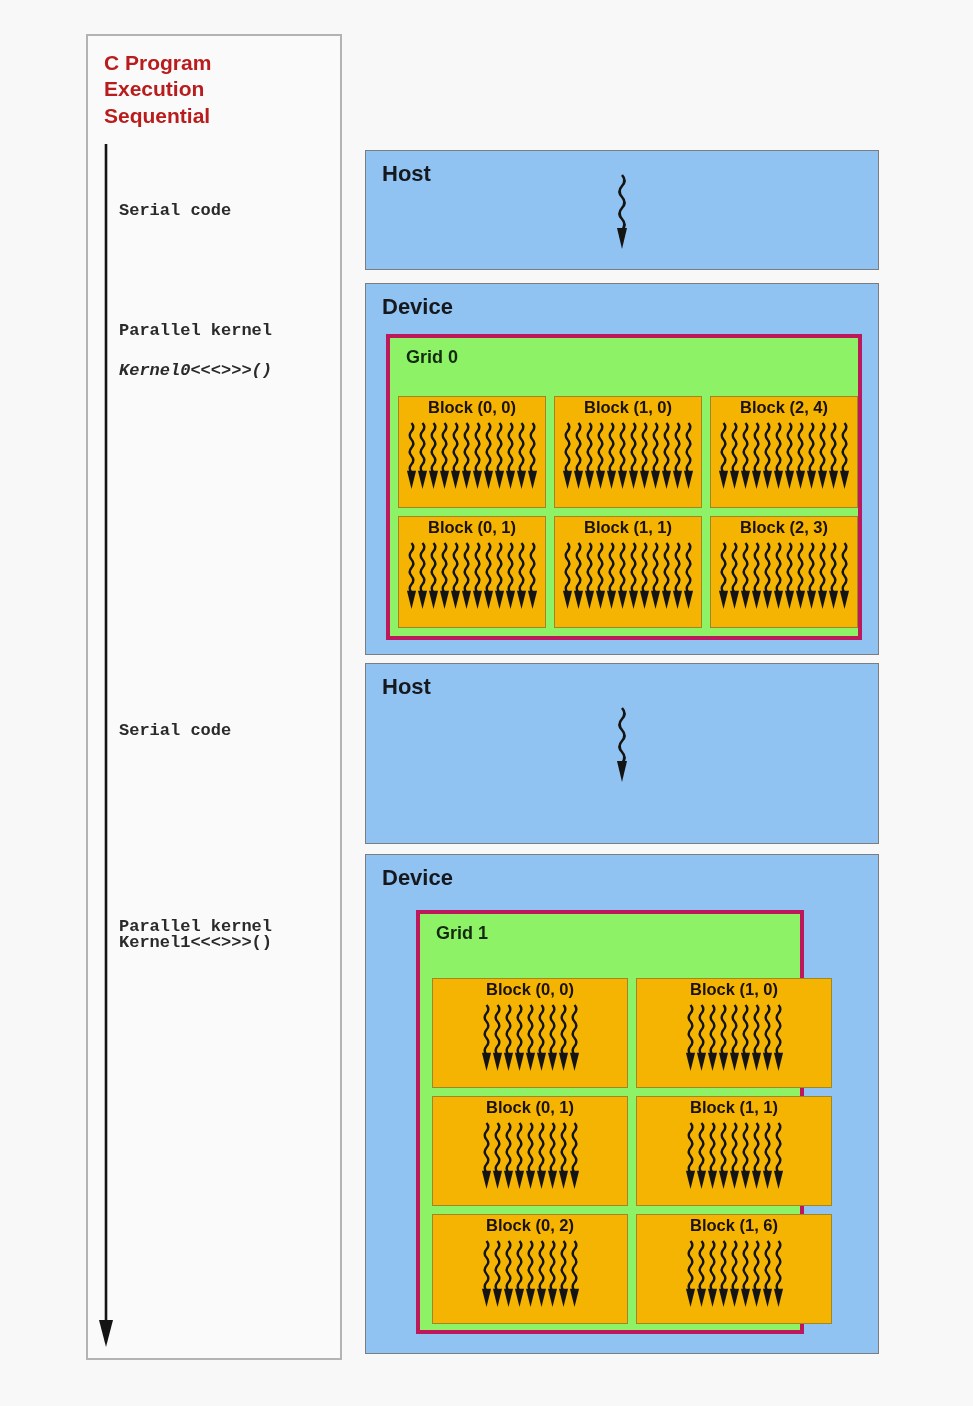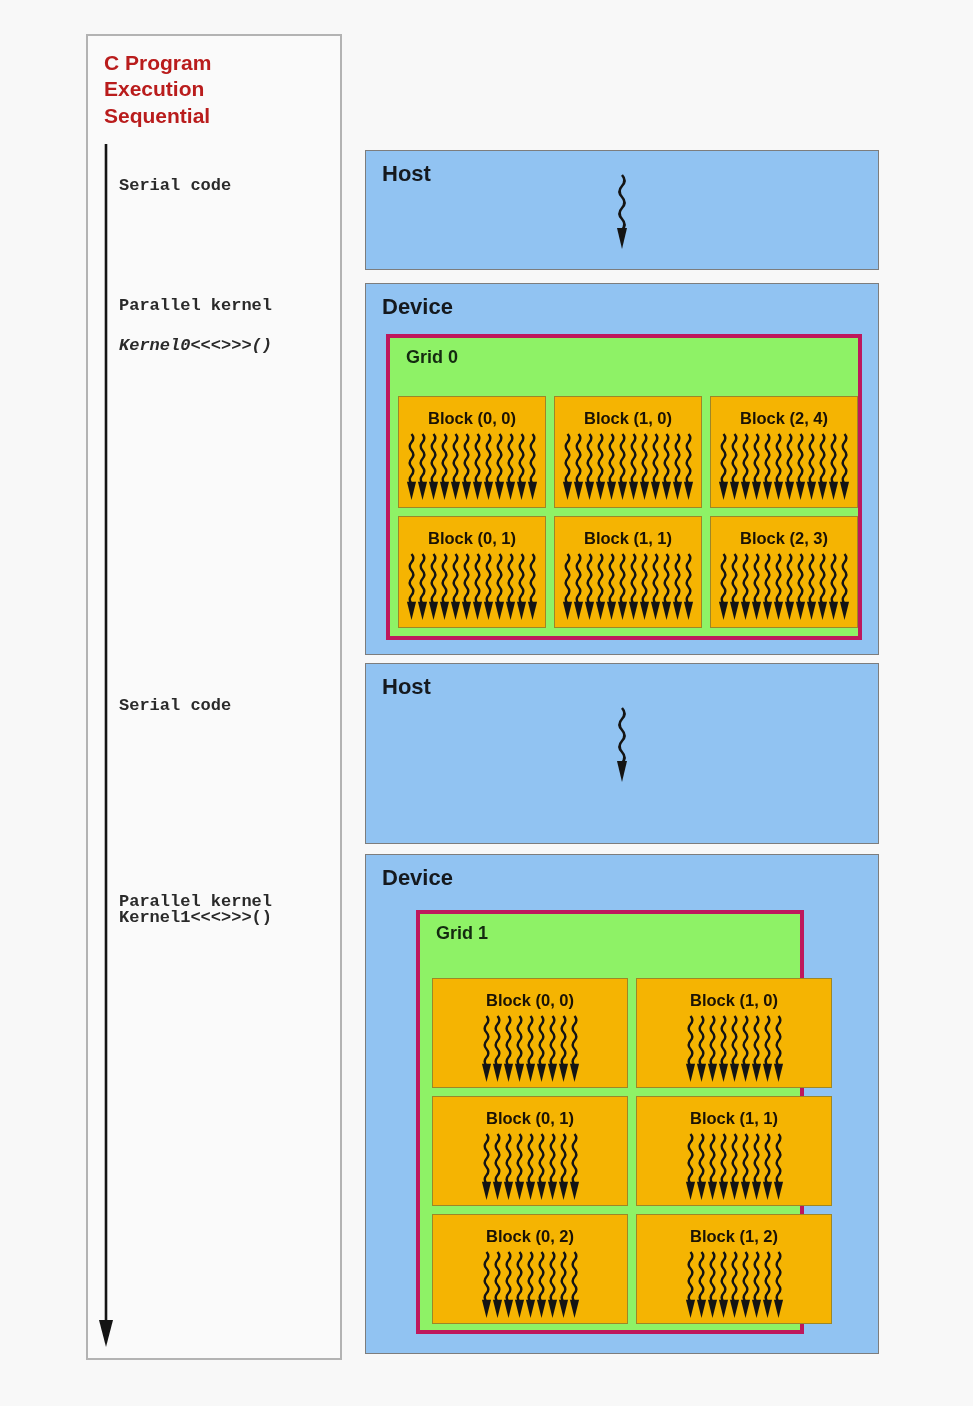--- a/index.html
+++ b/index.html
@@ -23,20 +23,21 @@
     left:16px;top:14px;
     font-size:21px;font-weight:bold;line-height:1.25;
     color:#b91c1c;letter-spacing:0px;
   }
   .exec-arrow{left:9px;top:108px;}
   .annotation{
     left:31px;
     font-family:"Liberation Mono", monospace;
     font-size:17px;font-weight:bold;color:#2a2a2a;
     white-space:nowrap;
+    margin-top:25px;
   }
   .a1{top:140px;} .a2{top:260px;} .a3{top:300px;font-style:italic;}
   .a4{top:660px;} .a5{top:856px;} .a6{top:872px;}
 
   
   .hd-box{
     left:365px;width:514px;
     box-sizing:border-box;
     border:1px solid #7d7d7d;
     background:var(--host-fill,#91c3f2);
@@ -71,21 +72,21 @@
   .blocks2{left:12px;top:64px;width:400px;grid-template-columns:repeat(2,1fr);grid-auto-rows:110px;}
   .block{
     background:var(--block-fill,#f5b402);
     border:1px solid #9d8727;
     box-sizing:border-box;
     text-align:center;
     overflow:hidden;
   }
   .block-label{
     display:block;
-    padding-top:12px;
+    padding-top:1px;
     font-size:16.5px;font-weight:bold;color:#1a1205;
     line-height:1.15;
   }
   .threads{
     display:flex;justify-content:center;align-items:flex-start;
     margin-top:1px;
   }
   .threads svg{display:block;}
 </style>
 </head>
@@ -552,21 +553,21 @@
             </svg>
             <svg width="11" height="76" viewBox="0 0 12 78">
               <use href="#sq-thread"></use>
             </svg>
             <svg width="11" height="76" viewBox="0 0 12 78">
               <use href="#sq-thread"></use>
             </svg>
           </div>
       </div>
       <div class="block">
-        <span class="block-label">Block (1, 2)</span>
+        <span class="block-label">Block (1, 6)</span>
         <div class="threads">
             <svg width="11" height="76" viewBox="0 0 12 78">
               <use href="#sq-thread"></use>
             </svg>
             <svg width="11" height="76" viewBox="0 0 12 78">
               <use href="#sq-thread"></use>
             </svg>
             <svg width="11" height="76" viewBox="0 0 12 78">
               <use href="#sq-thread"></use>
             </svg>

